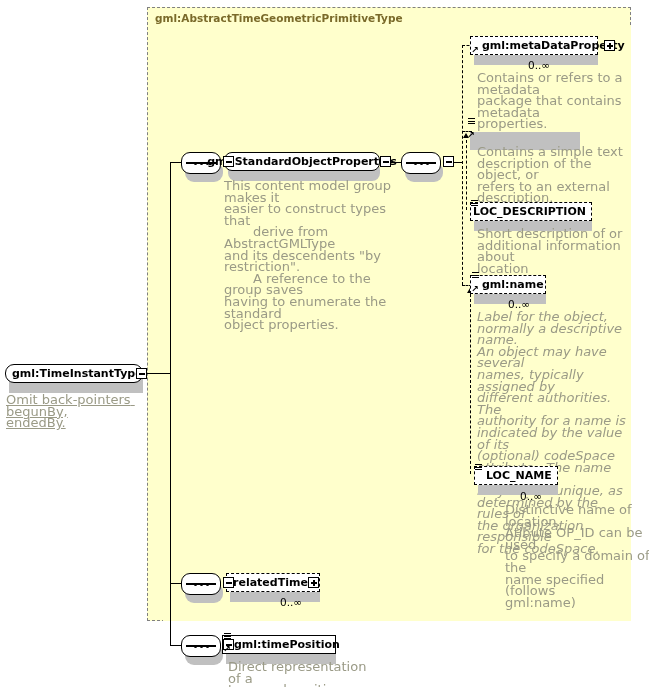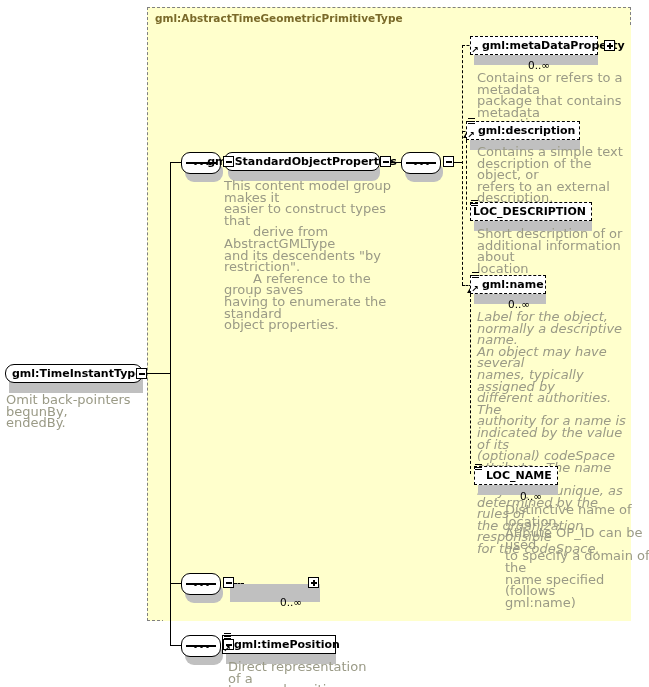--- a/index.html
+++ b/index.html
@@ -97,21 +97,21 @@
 
   <div class="panel" style="left:163px;top:27px;width:468px;height:594px;border:none;background:#ffffcc;"></div>
 
   <div class="shadow" style="left:9px;top:374px;width:134px;height:19px;"></div>
   <div class="node typebox" style="left:5px;top:364px;width:138px;">
     <span class="lbl">gml:TimeInstantType</span>
   </div>
   <div class="exp" style="left:136px;top:368px;">
     <span class="hbar"></span>
   </div>
-  <div class="doc" style="left:6px;top:394px;width:140px;">Omit back-pointers begunBy,
+  <div class="doc" style="left:6px;top:394px;width:140px;text-decoration:underline;">Omit back-pointers begunBy,
 endedBy.</div>
 
   <div class="ln h" style="left:147px;top:373px;width:23px;"></div>
 
   <div class="ln v" style="left:170px;top:162px;height:483px;"></div>
 
   <div class="ln h" style="left:170px;top:162px;width:11px;"></div>
   <div class="ln h" style="left:170px;top:583px;width:11px;"></div>
   <div class="ln h" style="left:170px;top:645px;width:11px;"></div>
 
@@ -173,23 +173,20 @@
   <div class="exp" style="left:604px;top:40px;">
     <span class="hbar"></span>
     <span class="vbar"></span>
   </div>
   <div class="card" style="left:528px;top:59px;">0..∞</div>
   <div class="doc" style="left:477px;top:72px;width:150px;">Contains or refers to a metadata
 package that contains metadata
 properties.</div>
 
   <div class="shadow" style="left:470px;top:132px;width:110px;height:18px;"></div>
-  <div class="node elembox opt" style="left:466px;top:121px;width:114px;">
-    <span class="lbl">gml:description</span>
-  </div>
   <div class="lines-glyph" style="left:468px;top:118px;">
       <i></i>
       <i></i>
       <i></i>
     </div>
   <span class="arrow-glyph" style="left:467px;top:131px;">↗</span>
   <div class="doc" style="left:477px;top:146px;width:150px;">Contains a simple text
 description of the object, or
 refers to an external
 description.</div>
@@ -262,20 +259,23 @@
         <i></i>
         <i></i>
       </div>
   </div>
   <div class="exp" style="left:223px;top:577px;">
     <span class="hbar"></span>
   </div>
   <div class="dln h" style="left:234px;top:583px;width:10px;"></div>
 
   <div class="shadow" style="left:230px;top:584px;width:90px;height:18px;"></div>
+  <div class="node elembox opt" style="left:226px;top:573px;width:94px;padding-left:6px;">
+    <span class="lbl">relatedTime</span>
+  </div>
   <div class="exp" style="left:308px;top:577px;">
     <span class="hbar"></span>
     <span class="vbar"></span>
   </div>
   <div class="card" style="left:280px;top:596px;">0..∞</div>
 
   <div class="shadow" style="left:185px;top:645px;width:38px;height:20px;border-radius:9px;"></div>
   <div class="seq" style="left:181px;top:635px;">
     <div class="bar"></div>
     <div class="dots">

